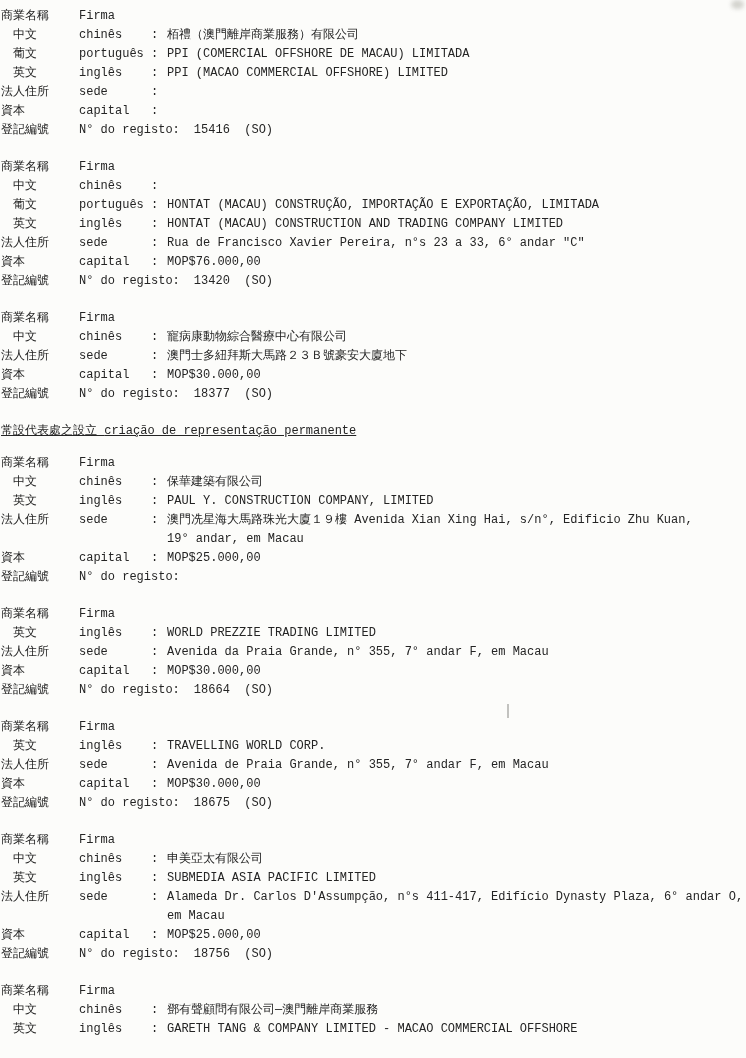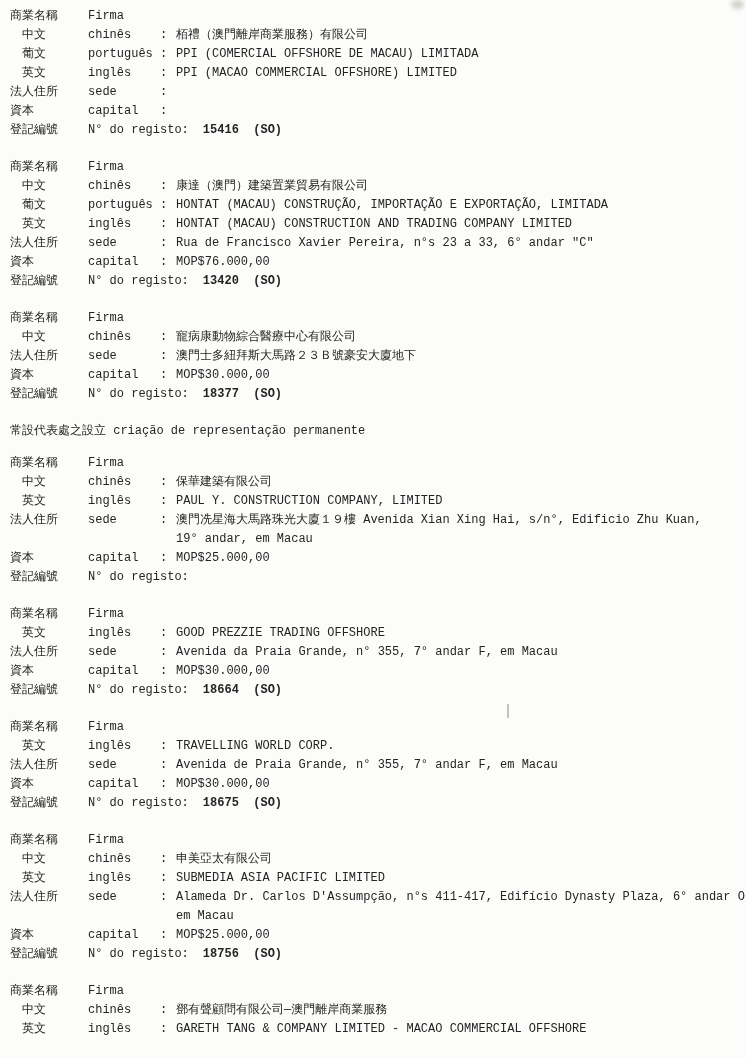--- a/index.html
+++ b/index.html
@@ -6,33 +6,33 @@
   body {
     width: 746px; height: 1058px;
     background: #fcfcfa;
     overflow: hidden;
     position: relative;
     font-family: "Liberation Mono", "DejaVu Sans Mono", monospace;
     font-size: 12px;
     color: #242424;
     -webkit-font-smoothing: antialiased;
   }
-  .page { padding: 7px 4px 0 10px; }
+  .page { padding: 7px 4px 0 1px; }
   .row { display: flex; line-height: 19px; white-space: pre; }
   .zh  { flex: 0 0 78px; box-sizing: border-box; }
   .row.indent .zh { padding-left: 12px; }
   .pt  { flex: 0 0 72px; }
   .row.registo .pt { flex: 0 0 auto; }
   .sep { flex: 0 0 16px; }
   .row.registo .sep { flex: 0 0 0px; }
   .val { flex: 1 1 auto; min-width: 0; }
-  .row.registo .val { padding-left: 14px; font-weight: bold; }
+  .row.registo .val { padding-left: 14px; }
   .val .line { line-height: 19px; }
   .entry { margin: 0 0 18px 0; }
-  .heading { line-height: 19px; margin: 7px 0 13px 0; white-space: pre; }
+  .heading { line-height: 19px; margin: 7px 0 13px 0; white-space: pre; text-decoration: underline; }
   
   .smudge-corner {
     position: absolute; top: 0; right: 2px; width: 13px; height: 9px;
     background: #c9c9c3; border-radius: 50%; filter: blur(2px); opacity: .8;
   }
   .tick-artifact {
     position: absolute; left: 507px; top: 704px; width: 2px; height: 14px;
     background: #a9a9a5; opacity: .7;
   }
 </style>
@@ -45,21 +45,21 @@
         <div class="row"><span class="zh">商業名稱</span><span class="pt">Firma</span><span class="sep"></span><div class="val"></div></div>
         <div class="row indent"><span class="zh">中文</span><span class="pt">chinês</span><span class="sep">:</span><div class="val"><div class="line">栢禮（澳門離岸商業服務）有限公司</div></div></div>
         <div class="row indent"><span class="zh">葡文</span><span class="pt">português</span><span class="sep">:</span><div class="val"><div class="line">PPI (COMERCIAL OFFSHORE DE MACAU) LIMITADA</div></div></div>
         <div class="row indent"><span class="zh">英文</span><span class="pt">inglês</span><span class="sep">:</span><div class="val"><div class="line">PPI (MACAO COMMERCIAL OFFSHORE) LIMITED</div></div></div>
         <div class="row"><span class="zh">法人住所</span><span class="pt">sede</span><span class="sep">:</span></div>
         <div class="row"><span class="zh">資本</span><span class="pt">capital</span><span class="sep">:</span></div>
         <div class="row registo"><span class="zh">登記編號</span><span class="pt">N° do registo:</span><span class="sep"></span><div class="val"><div class="line">15416  (SO)</div></div></div>
       </section>
       <section class="entry">
         <div class="row"><span class="zh">商業名稱</span><span class="pt">Firma</span><span class="sep"></span><div class="val"></div></div>
-        <div class="row indent"><span class="zh">中文</span><span class="pt">chinês</span><span class="sep">:</span><div class="val"><div class="line">康達（澳門）建築置業貿易有限公司</div></div></div>
+        <div class="row indent"><span class="zh">中文</span><span class="pt">chinês</span><span class="sep">:</span></div>
         <div class="row indent"><span class="zh">葡文</span><span class="pt">português</span><span class="sep">:</span><div class="val"><div class="line">HONTAT (MACAU) CONSTRUÇÃO, IMPORTAÇÃO E EXPORTAÇÃO, LIMITADA</div></div></div>
         <div class="row indent"><span class="zh">英文</span><span class="pt">inglês</span><span class="sep">:</span><div class="val"><div class="line">HONTAT (MACAU) CONSTRUCTION AND TRADING COMPANY LIMITED</div></div></div>
         <div class="row"><span class="zh">法人住所</span><span class="pt">sede</span><span class="sep">:</span><div class="val"><div class="line">Rua de Francisco Xavier Pereira, n°s 23 a 33, 6° andar "C"</div></div></div>
         <div class="row"><span class="zh">資本</span><span class="pt">capital</span><span class="sep">:</span><div class="val"><div class="line">MOP$76.000,00</div></div></div>
         <div class="row registo"><span class="zh">登記編號</span><span class="pt">N° do registo:</span><span class="sep"></span><div class="val"><div class="line">13420  (SO)</div></div></div>
       </section>
       <section class="entry">
         <div class="row"><span class="zh">商業名稱</span><span class="pt">Firma</span><span class="sep"></span><div class="val"></div></div>
         <div class="row indent"><span class="zh">中文</span><span class="pt">chinês</span><span class="sep">:</span><div class="val"><div class="line">寵病康動物綜合醫療中心有限公司</div></div></div>
         <div class="row"><span class="zh">法人住所</span><span class="pt">sede</span><span class="sep">:</span><div class="val"><div class="line">澳門士多紐拜斯大馬路２３Ｂ號豪安大廈地下</div></div></div>
@@ -70,21 +70,21 @@
       <section class="entry">
         <div class="row"><span class="zh">商業名稱</span><span class="pt">Firma</span><span class="sep"></span><div class="val"></div></div>
         <div class="row indent"><span class="zh">中文</span><span class="pt">chinês</span><span class="sep">:</span><div class="val"><div class="line">保華建築有限公司</div></div></div>
         <div class="row indent"><span class="zh">英文</span><span class="pt">inglês</span><span class="sep">:</span><div class="val"><div class="line">PAUL Y. CONSTRUCTION COMPANY, LIMITED</div></div></div>
         <div class="row"><span class="zh">法人住所</span><span class="pt">sede</span><span class="sep">:</span><div class="val"><div class="line">澳門冼星海大馬路珠光大廈１９樓 Avenida Xian Xing Hai, s/n°, Edificio Zhu Kuan,</div><div class="line">19° andar, em Macau</div></div></div>
         <div class="row"><span class="zh">資本</span><span class="pt">capital</span><span class="sep">:</span><div class="val"><div class="line">MOP$25.000,00</div></div></div>
         <div class="row registo"><span class="zh">登記編號</span><span class="pt">N° do registo:</span><span class="sep"></span></div>
       </section>
       <section class="entry">
         <div class="row"><span class="zh">商業名稱</span><span class="pt">Firma</span><span class="sep"></span><div class="val"></div></div>
-        <div class="row indent"><span class="zh">英文</span><span class="pt">inglês</span><span class="sep">:</span><div class="val"><div class="line">GOOD PREZZIE TRADING OFFSHORE</div></div></div>
+        <div class="row indent"><span class="zh">英文</span><span class="pt">inglês</span><span class="sep">:</span><div class="val"><div class="line">WORLD PREZZIE TRADING LIMITED</div></div></div>
         <div class="row"><span class="zh">法人住所</span><span class="pt">sede</span><span class="sep">:</span><div class="val"><div class="line">Avenida da Praia Grande, n° 355, 7° andar F, em Macau</div></div></div>
         <div class="row"><span class="zh">資本</span><span class="pt">capital</span><span class="sep">:</span><div class="val"><div class="line">MOP$30.000,00</div></div></div>
         <div class="row registo"><span class="zh">登記編號</span><span class="pt">N° do registo:</span><span class="sep"></span><div class="val"><div class="line">18664  (SO)</div></div></div>
       </section>
       <section class="entry">
         <div class="row"><span class="zh">商業名稱</span><span class="pt">Firma</span><span class="sep"></span><div class="val"></div></div>
         <div class="row indent"><span class="zh">英文</span><span class="pt">inglês</span><span class="sep">:</span><div class="val"><div class="line">TRAVELLING WORLD CORP.</div></div></div>
         <div class="row"><span class="zh">法人住所</span><span class="pt">sede</span><span class="sep">:</span><div class="val"><div class="line">Avenida de Praia Grande, n° 355, 7° andar F, em Macau</div></div></div>
         <div class="row"><span class="zh">資本</span><span class="pt">capital</span><span class="sep">:</span><div class="val"><div class="line">MOP$30.000,00</div></div></div>
         <div class="row registo"><span class="zh">登記編號</span><span class="pt">N° do registo:</span><span class="sep"></span><div class="val"><div class="line">18675  (SO)</div></div></div>

